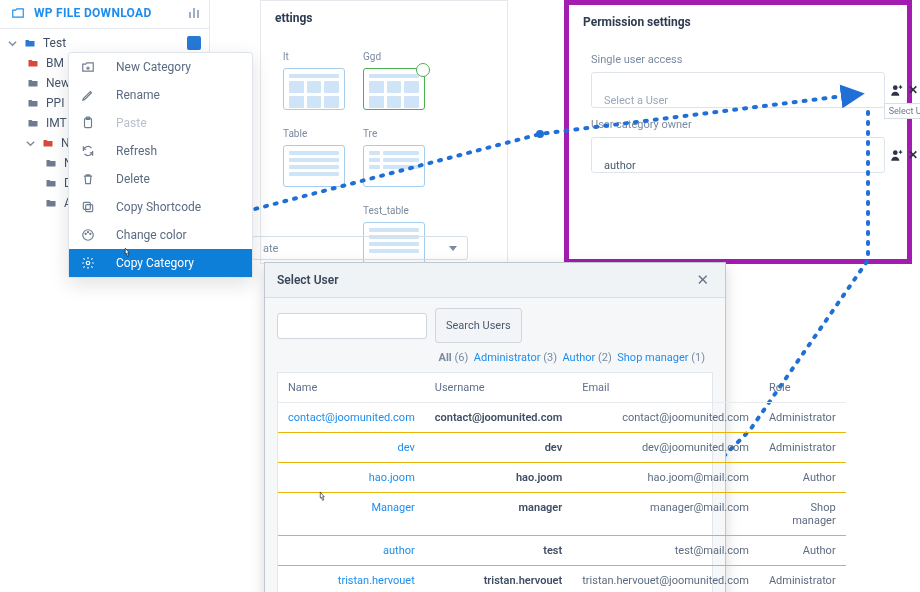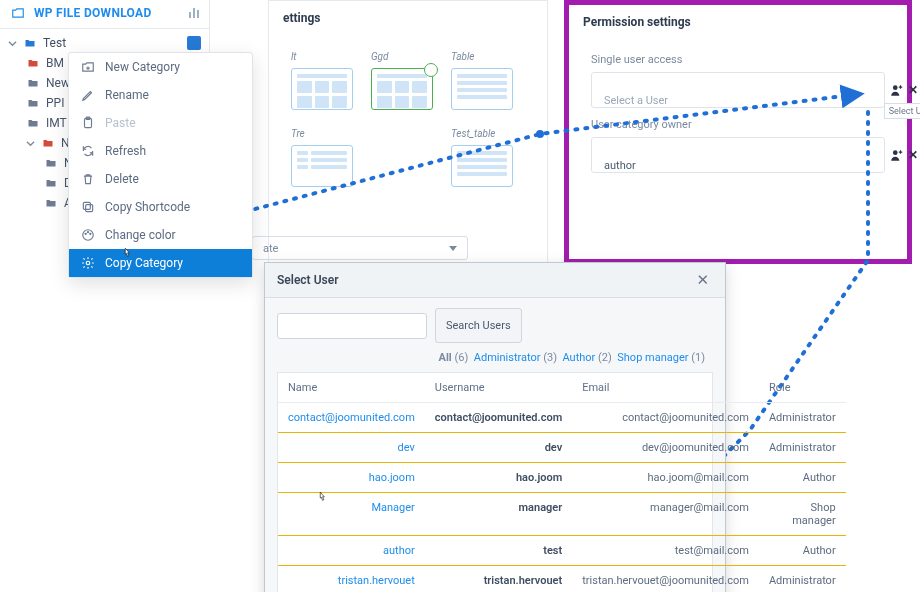--- a/index.html
+++ b/index.html
@@ -14,32 +14,32 @@
 .tree { padding: 4px 0 0; }
 .tree-row { display: flex; align-items: center; gap: 6px; padding: 3px 8px; font-size: 12px; color: #46556b; }
 .tree-row.root { color: #3f4e63; }
 .tree-row .caret { width: 9px; height: 9px; }
 .tree-row .folder { width: 14px; height: 12px; }
 .tree-children { padding-left: 18px; }
 .mini-btn { margin-left: auto; width: 14px; height: 14px; border-radius: 2px; background: #2779d6; }
 
 
 .ctx-menu { position: absolute; left: 68px; top: 52px; width: 185px; background: #fff; border: 1px solid #dfe4ea; border-radius: 3px; box-shadow: 0 6px 20px rgba(0,0,0,0.12); z-index: 5; }
-.ctx-item { display: flex; align-items: center; gap: 10px; padding: 7px 12px; font-size: 12px; color: #5b6b80; cursor: pointer; }
+.ctx-item { display: flex; align-items: center; gap: 21px; padding: 7px 12px; font-size: 12px; color: #5b6b80; cursor: pointer; }
 .ctx-item.disabled { color: #b7c1ce; }
 .ctx-item .ico { width: 14px; height: 14px; display: inline-flex; align-items: center; justify-content: center; color: #6e7c91; }
 .ctx-item.active { background: #0e7fd8; color: #fff; }
 .ctx-item.active .ico { color: #fff; }
 .ctx-cursor { position: absolute; left: 120px; top: 246px; z-index: 6; }
 
 
-.settings-panel { position: absolute; left: 268px; top: 0; width: 280px; height: 264px; border: 1px solid #e5e8ec; background: #fff; }
+.settings-panel { position: absolute; left: 260px; top: 0; width: 248px; height: 264px; border: 1px solid #e5e8ec; background: #fff; }
 .panel-title { font-size: 12px; font-weight: 700; color: #2e3c50; padding: 10px 14px 6px; }
 .themes { display: flex; gap: 18px; padding: 20px 22px 6px; flex-wrap: wrap; }
-.theme { width: 62px; font-style: italic; }
+.theme { width: 62px; }
 .theme-label { font-size: 10px; color: #7b8aa0; margin-bottom: 6px; }
 .theme-box { width: 62px; height: 42px; border: 1px solid #a4cdee; border-radius: 3px; padding: 5px; display: flex; flex-direction: column; gap: 3px; }
 .theme.selected .theme-box { border: 1.5px solid #4caf50; position: relative; }
 .theme.selected .theme-box::after { content: ""; position: absolute; right: -6px; top: -6px; width: 12px; height: 12px; border: 1.5px solid #4caf50; border-radius: 50%; background: #fff; }
 .place-row { display: flex; gap: 3px; }
 .place-bar { height: 4px; border-radius: 1px; background: #cfe4f7; flex: 1; }
 .place-cell { height: 12px; border-radius: 1px; background: #cfe4f7; flex: 1; }
 .date-input { position: absolute; left: 252px; top: 236px; width: 216px; height: 24px; border: 1px solid #d8dee6; border-radius: 3px; display: flex; align-items: center; padding: 0 10px; font-size: 11px; color: #7b8aa0; }
 .date-caret { margin-left: auto; border-left: 4px solid transparent; border-right: 4px solid transparent; border-top: 5px solid #7b8aa0; }
 

